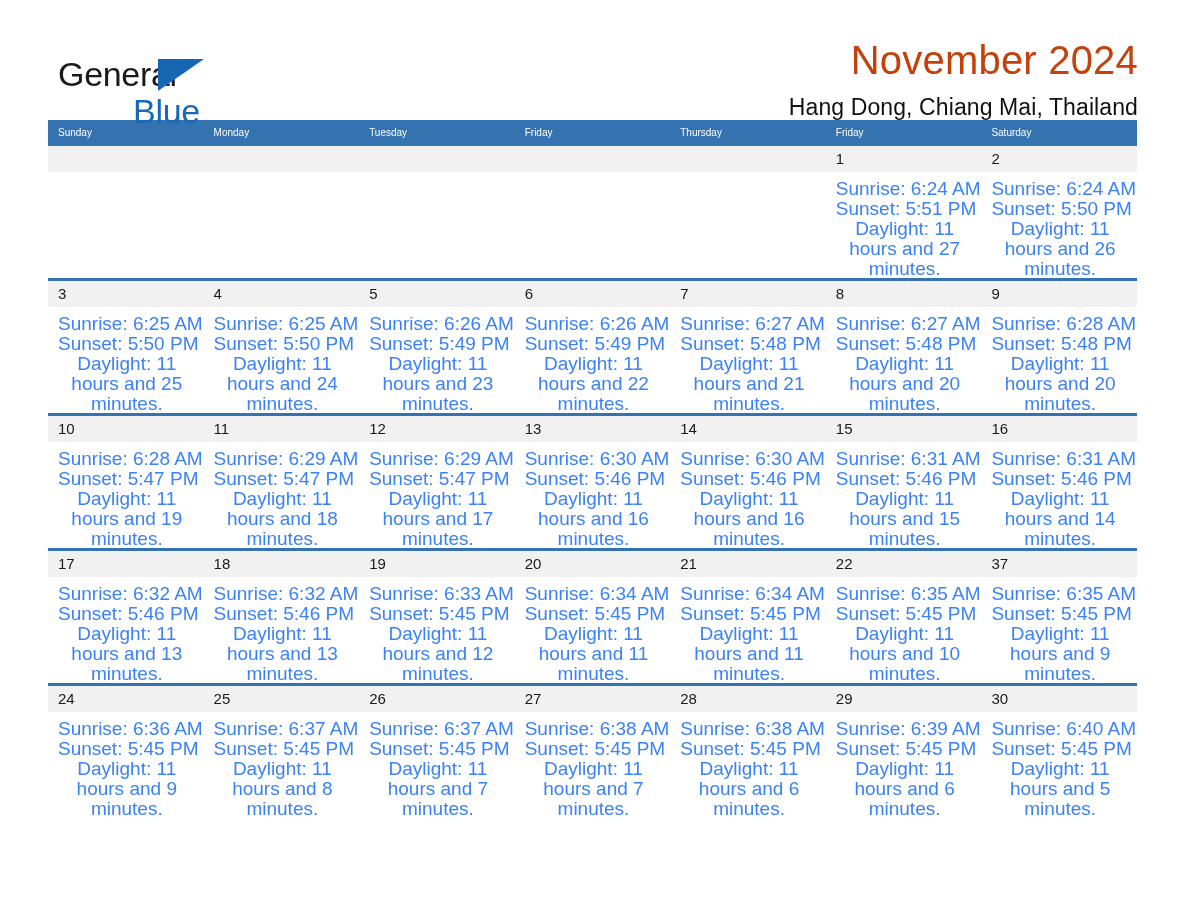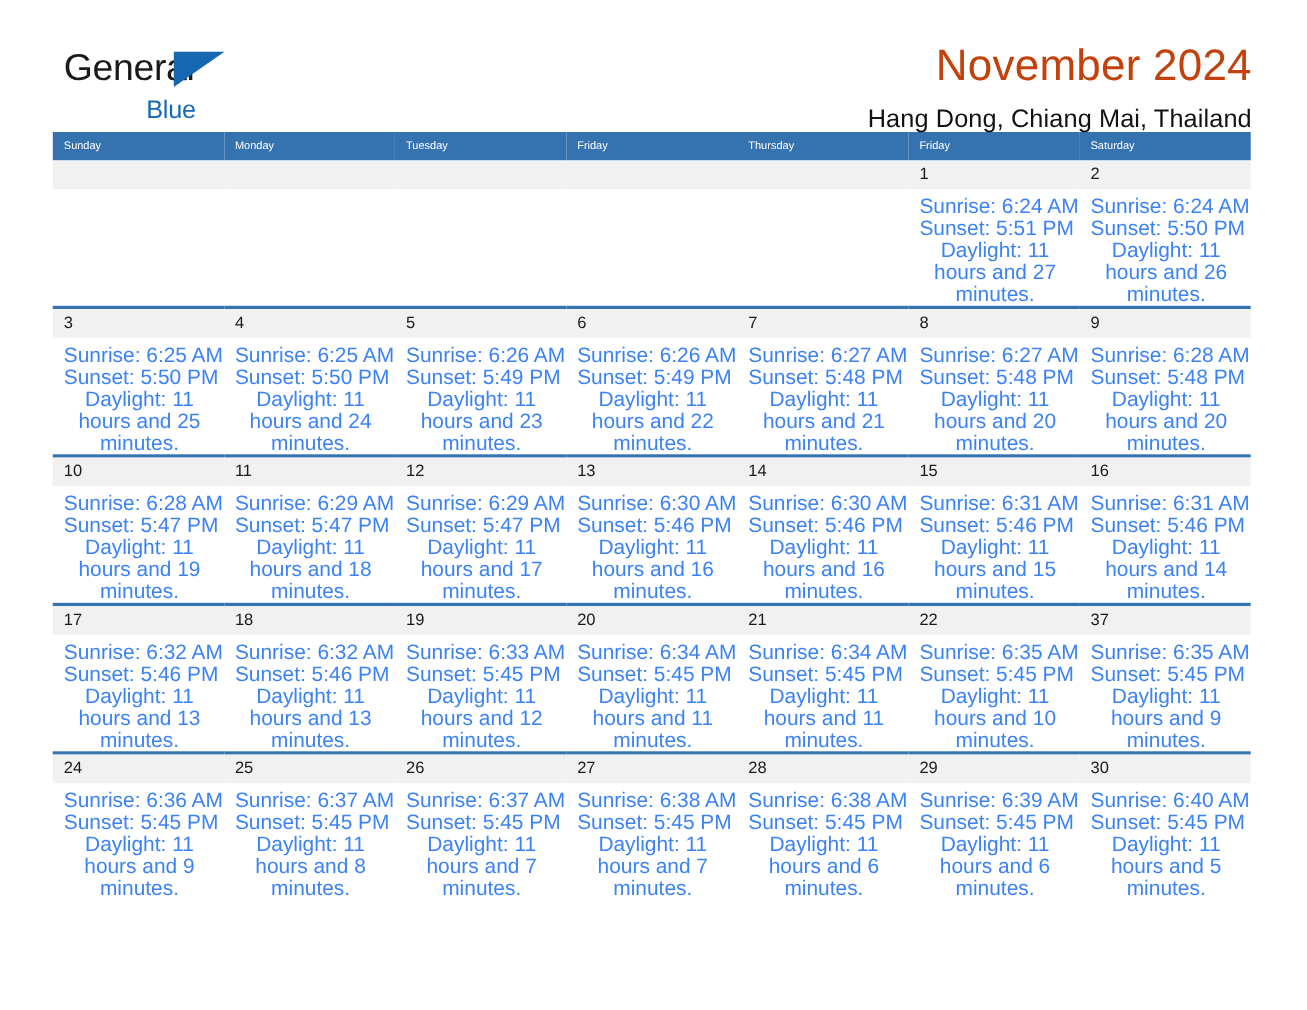--- a/index.html
+++ b/index.html
@@ -38,35 +38,36 @@
   }
   .logo-line1 {
     display: block;
     font-size: 34px;
     line-height: 34px;
     letter-spacing: -0.3px;
     color: #1a1a1a;
     font-weight: 400;
     position: relative;
     height: 36px;
+    margin-top: 12px;
   }
   .logo-tri {
     position: absolute;
     left: 100px;
     top: 2px;
     width: 0;
     height: 0;
     border-left: 46px solid #1567b2;
     border-bottom: 32px solid transparent;
   }
   .logo-line2 {
     display: block;
     margin-left: 75px;
     margin-top: 1px;
-    font-size: 23px;
+    font-size: 34px;
     line-height: 34px;
     letter-spacing: -0.3px;
     color: #1669b8;
     font-weight: 400;
   }
   .title-block {
     text-align: right;
     padding-right: 2px;
   }
   .month-title {

